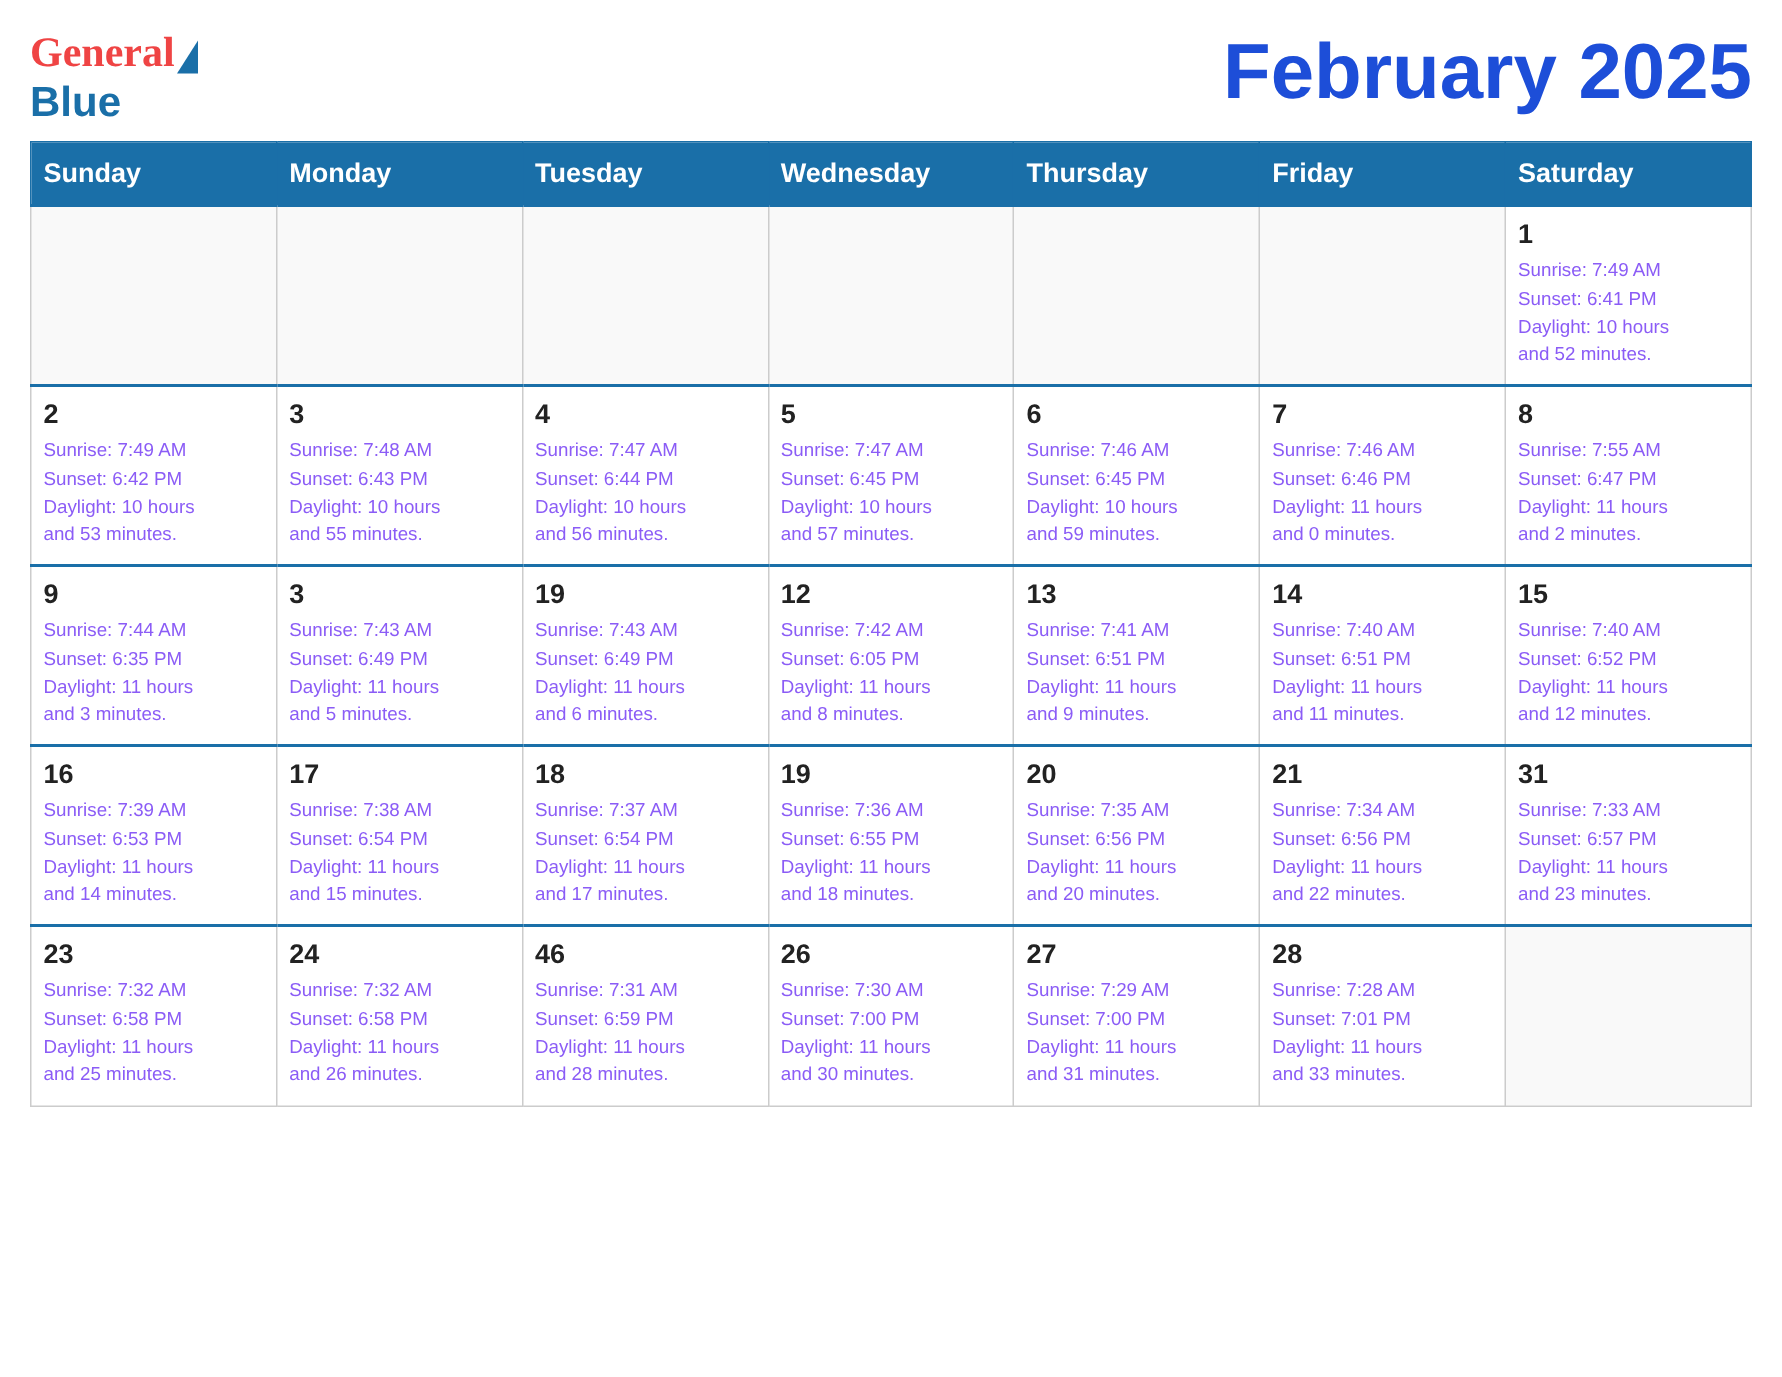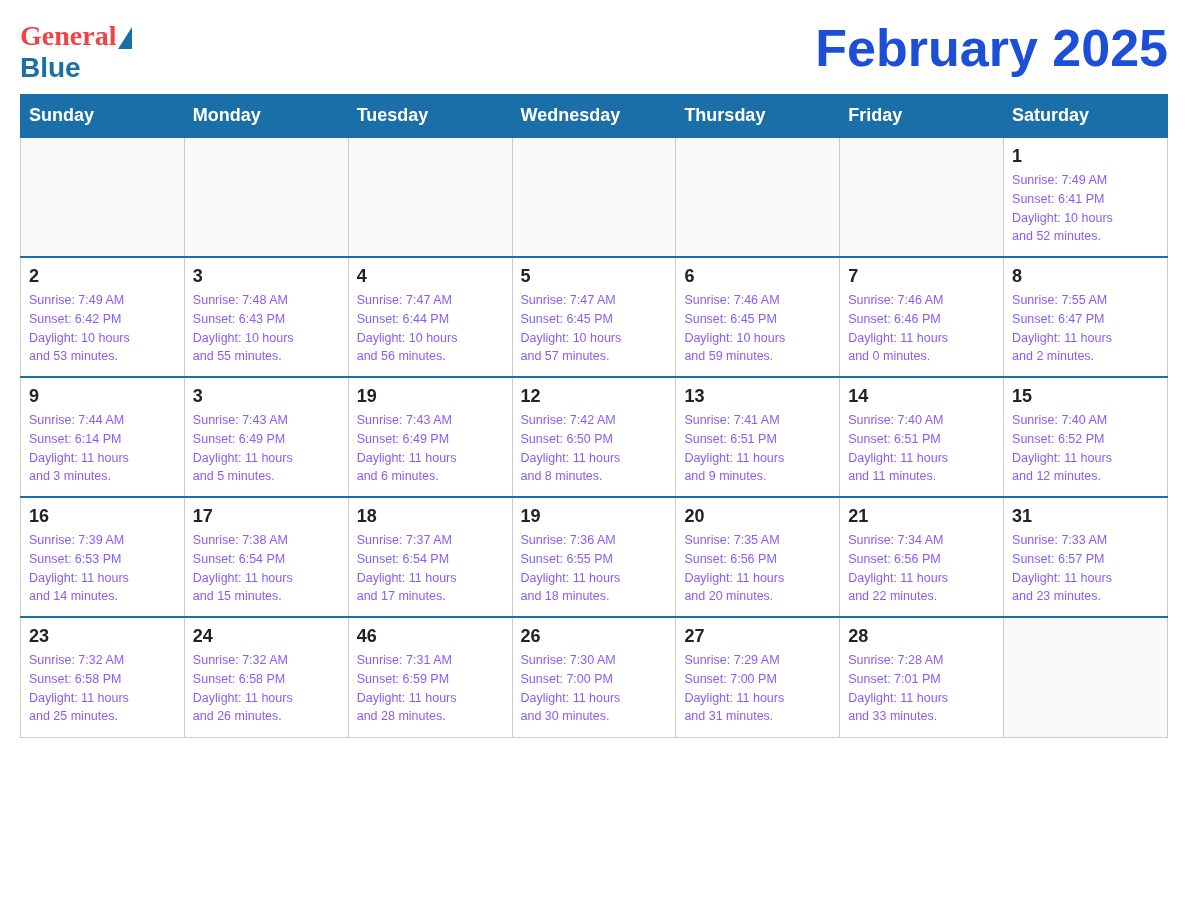--- a/index.html
+++ b/index.html
@@ -195,42 +195,42 @@
           <div class="day-info" style="white-space: pre-line;">Sunrise: 7:55 AM
 Sunset: 6:47 PM
 Daylight: 11 hours
 and 2 minutes.</div>
         </td>
       </tr>
       <tr class="week-row">
         <td>
           <span class="day-number">9</span>
           <div class="day-info" style="white-space: pre-line;">Sunrise: 7:44 AM
-Sunset: 6:14 PM
+Sunset: 6:35 PM
 Daylight: 11 hours
 and 3 minutes.</div>
         </td>
         <td>
           <span class="day-number">3</span>
           <div class="day-info" style="white-space: pre-line;">Sunrise: 7:43 AM
 Sunset: 6:49 PM
 Daylight: 11 hours
 and 5 minutes.</div>
         </td>
         <td>
           <span class="day-number">19</span>
           <div class="day-info" style="white-space: pre-line;">Sunrise: 7:43 AM
 Sunset: 6:49 PM
 Daylight: 11 hours
 and 6 minutes.</div>
         </td>
         <td>
           <span class="day-number">12</span>
           <div class="day-info" style="white-space: pre-line;">Sunrise: 7:42 AM
-Sunset: 6:50 PM
+Sunset: 6:05 PM
 Daylight: 11 hours
 and 8 minutes.</div>
         </td>
         <td>
           <span class="day-number">13</span>
           <div class="day-info" style="white-space: pre-line;">Sunrise: 7:41 AM
 Sunset: 6:51 PM
 Daylight: 11 hours
 and 9 minutes.</div>
         </td>

